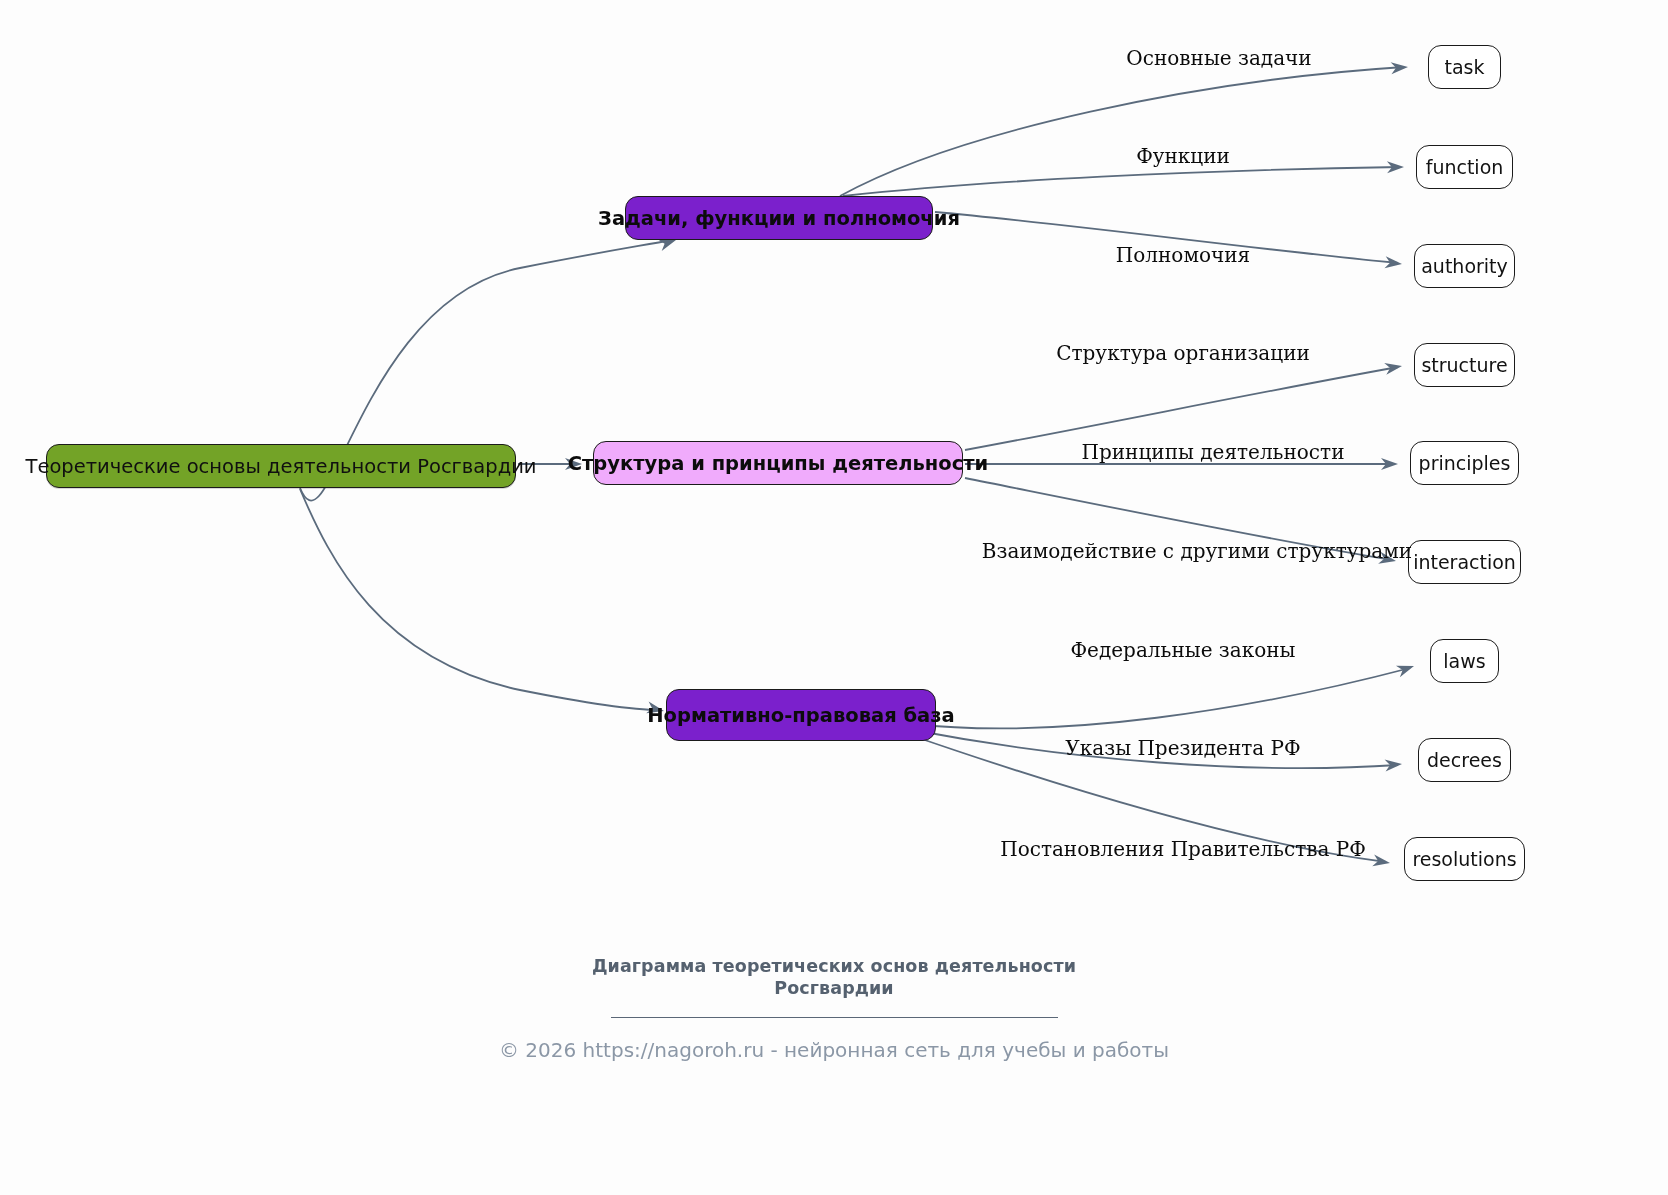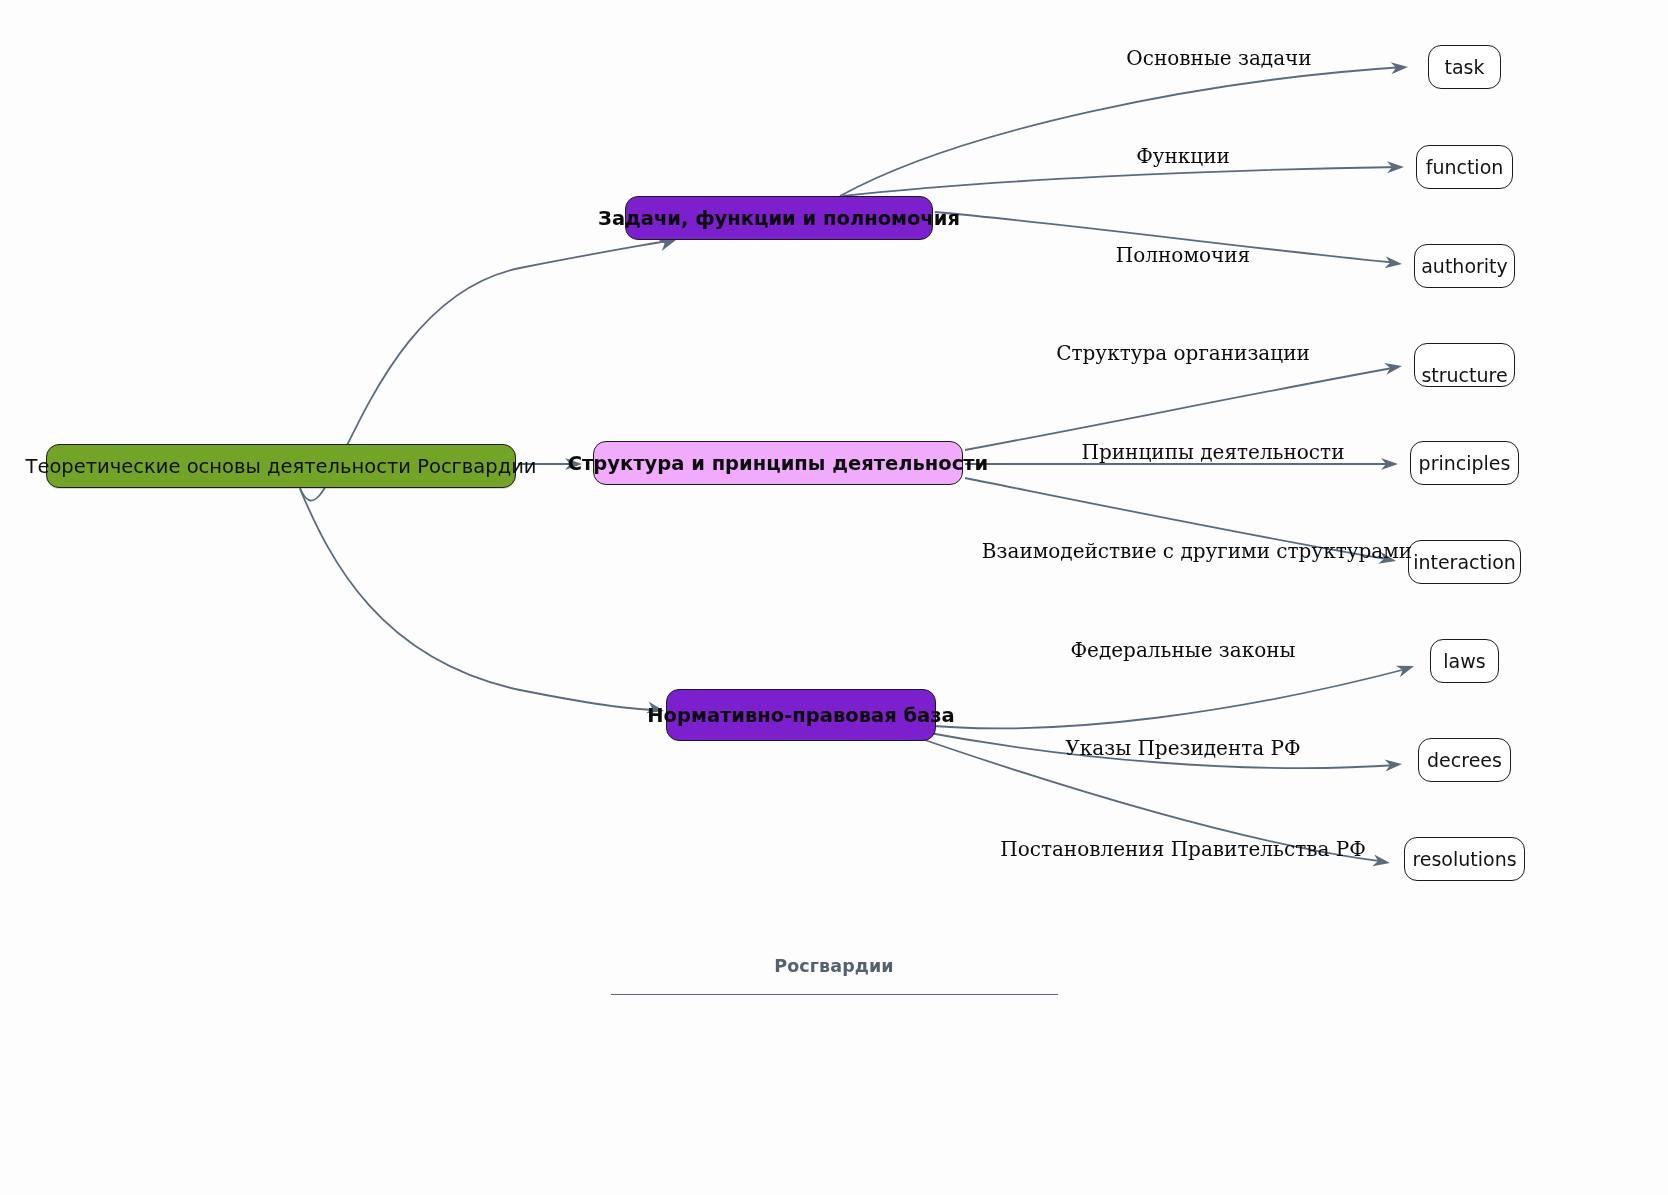--- a/index.html
+++ b/index.html
@@ -154,21 +154,21 @@
       </div>
       <div class="node node-leaf" style="left: 1428px; top: 45px; width: 73px; height: 44px;">
         <span>task</span>
       </div>
       <div class="node node-leaf" style="left: 1416px; top: 145px; width: 97px; height: 44px;">
         <span>function</span>
       </div>
       <div class="node node-leaf" style="left: 1414px; top: 244px; width: 101px; height: 44px;">
         <span>authority</span>
       </div>
-      <div class="node node-leaf" style="left: 1414px; top: 343px; width: 101px; height: 44px; align-items: flex-end;">
+      <div class="node node-leaf" style="left: 1414px; top: 343px; width: 101px; height: 44px;">
         <span>structure</span>
       </div>
       <div class="node node-leaf" style="left: 1410px; top: 441px; width: 109px; height: 44px;">
         <span>principles</span>
       </div>
       <div class="node node-leaf" style="left: 1408px; top: 540px; width: 113px; height: 44px;">
         <span>interaction</span>
       </div>
       <div class="node node-leaf" style="left: 1430px; top: 639px; width: 69px; height: 44px;">
         <span>laws</span>
@@ -187,18 +187,20 @@
       <div class="edge-label" style="left: 1183px; top: 353px;">Структура организации</div>
       <div class="edge-label" style="left: 1183px; top: 452px; margin-left: 30px;">Принципы деятельности</div>
       <div class="edge-label" style="left: 1197px; top: 551px;">Взаимодействие с другими структурами</div>
       <div class="edge-label" style="left: 1183px; top: 650px;">Федеральные законы</div>
       <div class="edge-label" style="left: 1183px; top: 748px;">Указы Президента РФ</div>
       <div class="edge-label" style="left: 1183px; top: 849px;">Постановления Правительства РФ</div>
     </div>
 
   <div id="footer">
     <div id="footer-title">
+      <div>Диаграмма теоретических основ деятельности</div>
       <div>Росгвардии</div>
     </div>
     <div id="footer-rule"></div>
+    <div id="footer-copy">© 2026 https://nagoroh.ru - нейронная сеть для учебы и работы</div>
   </div>
 
 </div>
 
 </body></html>

